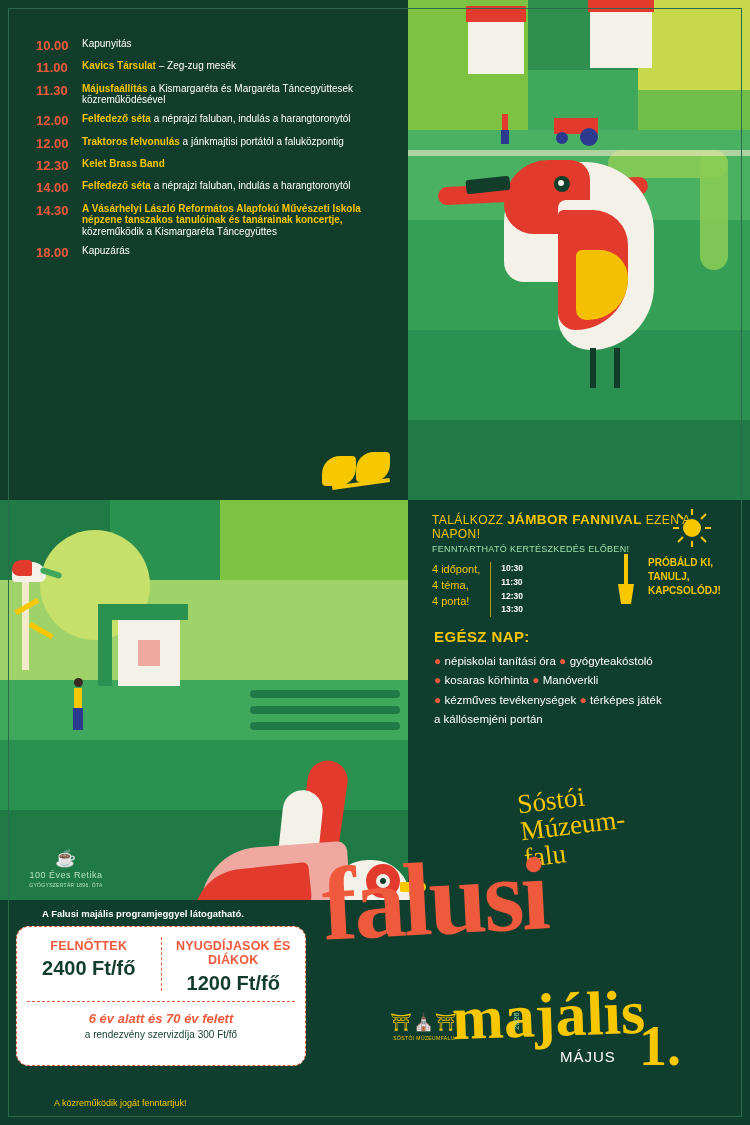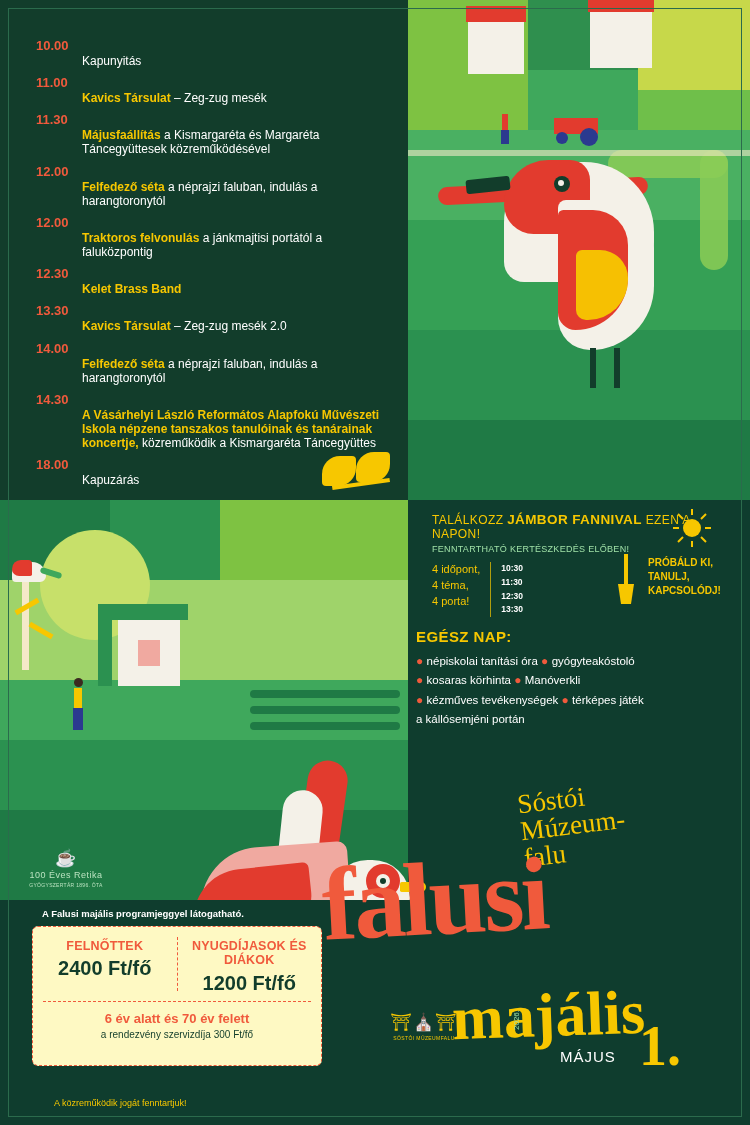--- a/index.html
+++ b/index.html
@@ -22,38 +22,38 @@
 
   .sq { position:absolute; }
 
   
   .frame { position:absolute; left:8px; top:8px; right:8px; bottom:8px; border:1px solid #2b6b4c; pointer-events:none; }
 
   
   .schedule { position:absolute; left:36px; top:38px; width:360px; }
   .row { display:flex; margin-bottom:7px; line-height:1.18; }
   .time { color:#f05a3c; font-weight:bold; font-size:13px; min-width:46px; flex:0 0 46px; }
-  .desc { font-size:12px; color:#ffffff;margin-top:16px; }
+  .desc { font-size:10px; color:#ffffff; }
   .desc .y { color:#f7c700; font-weight:bold; }
   .desc .w { color:#ffffff; font-weight:normal; }
 
   
   .jambor { position:absolute; left:432px; top:512px; width:300px; color:#f7c700; }
   .jambor .l1 { font-size:12px; letter-spacing:.4px; }
   .jambor .l1 b { font-size:13.5px; }
   .jambor .l2 { font-size:9px; color:#9fe0a7; letter-spacing:.3px; margin-top:3px; }
   .jambor-cols { display:flex; margin-top:8px; gap:10px; }
   .jambor-col1 { font-size:11px; line-height:1.45; color:#f7c700; }
   .vline { width:1px; background:#f7c700; opacity:.7; }
   .jambor-col2 { font-size:8.5px; line-height:1.62; color:#ffffff; font-weight:bold; }
   .probald { position:absolute; left:648px; top:556px; width:96px; font-size:10px; font-weight:bold; color:#f7c700; line-height:1.4; }
   .sun { position:absolute; left:672px; top:508px; width:40px; height:40px; }
 
   
-  .egesz { position:absolute; left:416px; top:628px; width:300px; }
+  .egesz { position:absolute; left:434px; top:628px; width:300px; }
   .egesz h3 { color:#f7c700; font-size:15px; letter-spacing:.4px; margin-bottom:7px; }
   .egesz .line { font-size:11.5px; color:#ffffff; line-height:1.62; }
   .dot { color:#f05a3c; font-size:12px; }
 
   
   .sostoi { position:absolute; left:520px; top:778px; width:220px; text-align:left;
             font-family:"Liberation Serif", serif; color:#f7c700; font-size:27px; line-height:1.0;
             transform: rotate(-7deg); }
   .sostoi div { white-space:nowrap; }
   .falusi { position:absolute; left:322px; top:852px; font-size:104px; letter-spacing:-3px;
@@ -71,30 +71,30 @@
   .logo100 { position:absolute; left:18px; top:848px; width:96px; text-align:center; color:#b9e2bf; }
   .logo100 .cup { font-size:17px; }
   .logo100 .t1 { font-size:9px; letter-spacing:.5px; margin-top:1px; }
   .logo100 .t2 { font-size:5px; letter-spacing:.3px; margin-top:2px; }
   .museum-logo { position:absolute; left:378px; top:1012px; width:92px; text-align:center; color:#f7c700; }
   .museum-logo .gl { font-size:17px; letter-spacing:1px; }
   .museum-logo .ml { font-size:5px; letter-spacing:.4px; margin-top:2px; }
 
   
   .tickets-note { position:absolute; left:42px; top:908px; font-size:9.5px; color:#ffffff; font-weight:bold; }
-  .ticket-box { position:absolute; left:32px; top:926px; width:290px; height:140px;
-                background:#fef9c3; border:1px dashed #f05a3c; border-radius:6px; }
+  .ticket-box { position:absolute; left:16px; top:926px; width:290px; height:140px;
+                background:#ffffff; border:1px dashed #f05a3c; border-radius:13px; }
   .tk-cols { display:flex; height:74px; }
   .tk { flex:1; text-align:center; padding-top:12px; }
   .tk .lab { color:#f05a3c; font-size:12.5px; font-weight:bold; line-height:1.15; letter-spacing:.2px; }
   .tk .price { color:#123d2b; font-size:20px; font-weight:bold; margin-top:4px; }
   .tk-div { width:1px; border-left:1px dashed #f05a3c; margin:10px 0; }
   .tk-sep { border-top:1px dashed #f05a3c; margin:0 10px; }
   .tk-foot { text-align:center; padding-top:9px; }
-  .tk-foot .f1 { color:#f05a3c; font-size:13px; font-weight:bold; }
+  .tk-foot .f1 { color:#f05a3c; font-size:13px; font-weight:bold;font-style:italic; }
   .tk-foot .f2 { color:#123d2b; font-size:10px; margin-top:3px; }
   .disclaimer { position:absolute; left:54px; top:1098px; font-size:9px; color:#f7c700; }
 
   
   .leaf { position:absolute; }
 </style>
 </head>
 <body>
 
 <div class="poster">
@@ -216,24 +216,20 @@
         <div class="time">12.00</div>
         <div class="desc"><span class="y">Felfedező séta</span><span class="w"> a néprajzi faluban, indulás a harangtoronytól</span></div>
       </div>
       <div class="row">
         <div class="time">12.00</div>
         <div class="desc"><span class="y">Traktoros felvonulás</span><span class="w"> a jánkmajtisi portától a faluközpontig</span></div>
       </div>
       <div class="row">
         <div class="time">12.30</div>
         <div class="desc"><span class="y">Kelet Brass Band</span></div>
-      </div>
-      <div class="row">
-        <div class="time">13.30</div>
-        <div class="desc"><span class="y">Kavics Társulat</span><span class="w"> – Zeg-zug mesék 2.0</span></div>
       </div>
       <div class="row">
         <div class="time">14.00</div>
         <div class="desc"><span class="y">Felfedező séta</span><span class="w"> a néprajzi faluban, indulás a harangtoronytól</span></div>
       </div>
       <div class="row">
         <div class="time">14.30</div>
         <div class="desc"><span class="y">A Vásárhelyi László Reformátos Alapfokú Művészeti Iskola népzene tanszakos tanulóinak és tanárainak koncertje,</span><span class="w"> közreműködik a Kismargaréta Táncegyüttes</span></div>
       </div>
       <div class="row">

